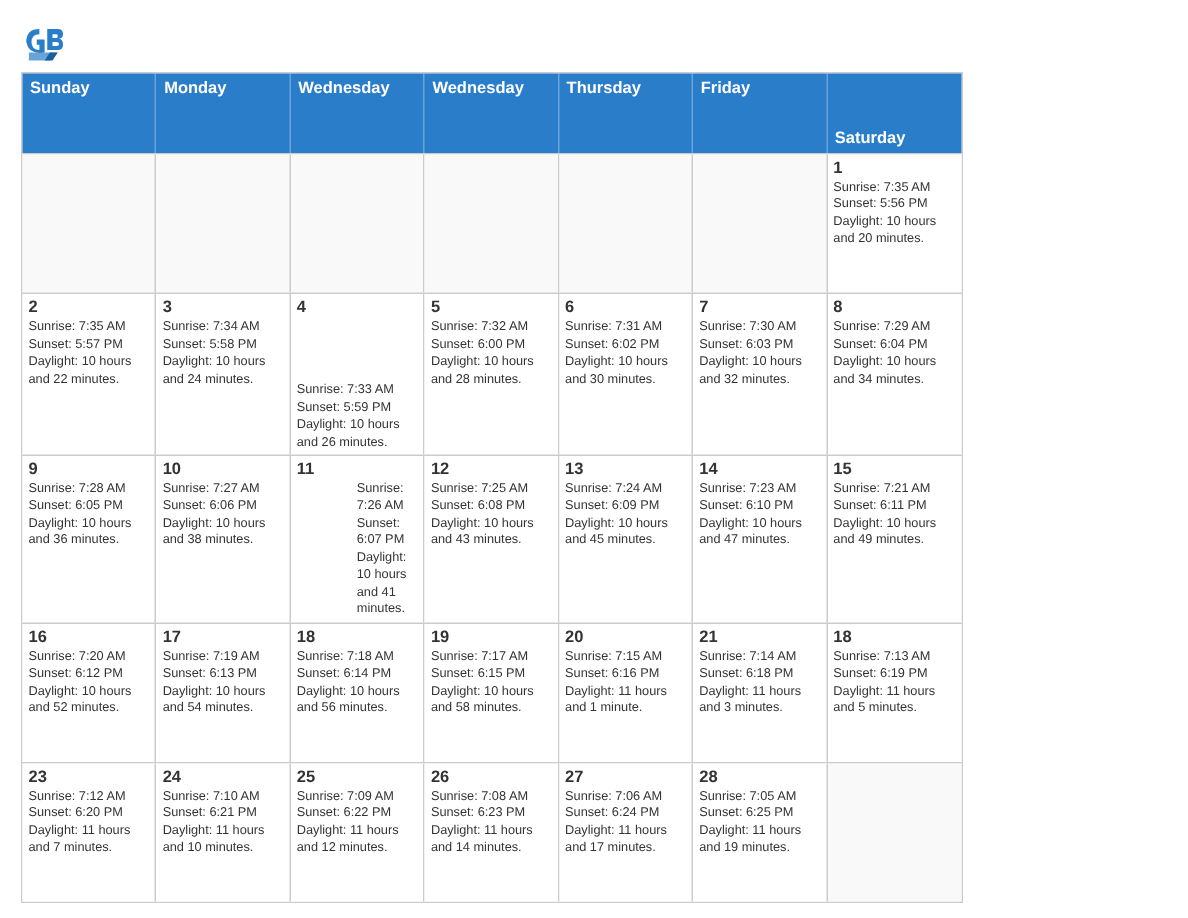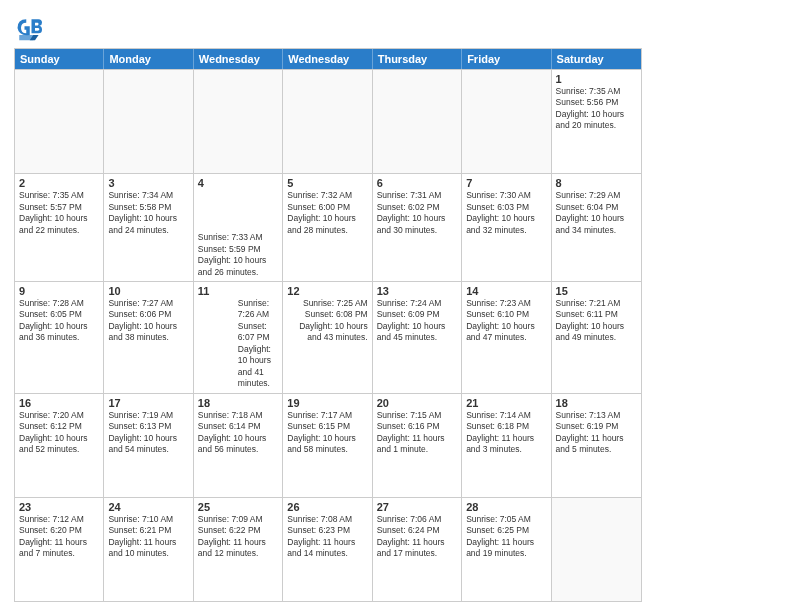--- a/index.html
+++ b/index.html
@@ -67,21 +67,21 @@
       background: #2a7dc9;
     }
     .cal-header-cell {
       color: #fff;
       font-size: 11px;
       font-weight: bold;
       padding: 4px 5px;
       text-align: left;
       border-right: 1px solid rgba(255,255,255,0.3);
     }
-    .cal-header-cell:last-child { border-right: none; }
+    .cal-header-cell:last-child { border-right: none; margin-top: 33px; }
     .cal-body {
       flex: 1;
       display: flex;
       flex-direction: column;
     }
     .cal-row {
       display: grid;
       grid-template-columns: repeat(7, 1fr);
       flex: 1;
       border-top: 1px solid #ccc;
@@ -216,21 +216,21 @@
 Daylight: 10 hours and 38 minutes.</div>
           </div>
           <div class="cal-cell">
             <div class="day-num">11</div>
             <div class="day-info" style="white-space: pre-line; margin-left: 40px;">Sunrise: 7:26 AM
 Sunset: 6:07 PM
 Daylight: 10 hours and 41 minutes.</div>
           </div>
           <div class="cal-cell">
             <div class="day-num">12</div>
-            <div class="day-info" style="white-space: pre-line; text-align: right;">Sunrise: 7:25 AM
+            <div class="day-info" style="white-space: pre-line;">Sunrise: 7:25 AM
 Sunset: 6:08 PM
 Daylight: 10 hours and 43 minutes.</div>
           </div>
           <div class="cal-cell">
             <div class="day-num">13</div>
             <div class="day-info" style="white-space: pre-line;">Sunrise: 7:24 AM
 Sunset: 6:09 PM
 Daylight: 10 hours and 45 minutes.</div>
           </div>
           <div class="cal-cell">

